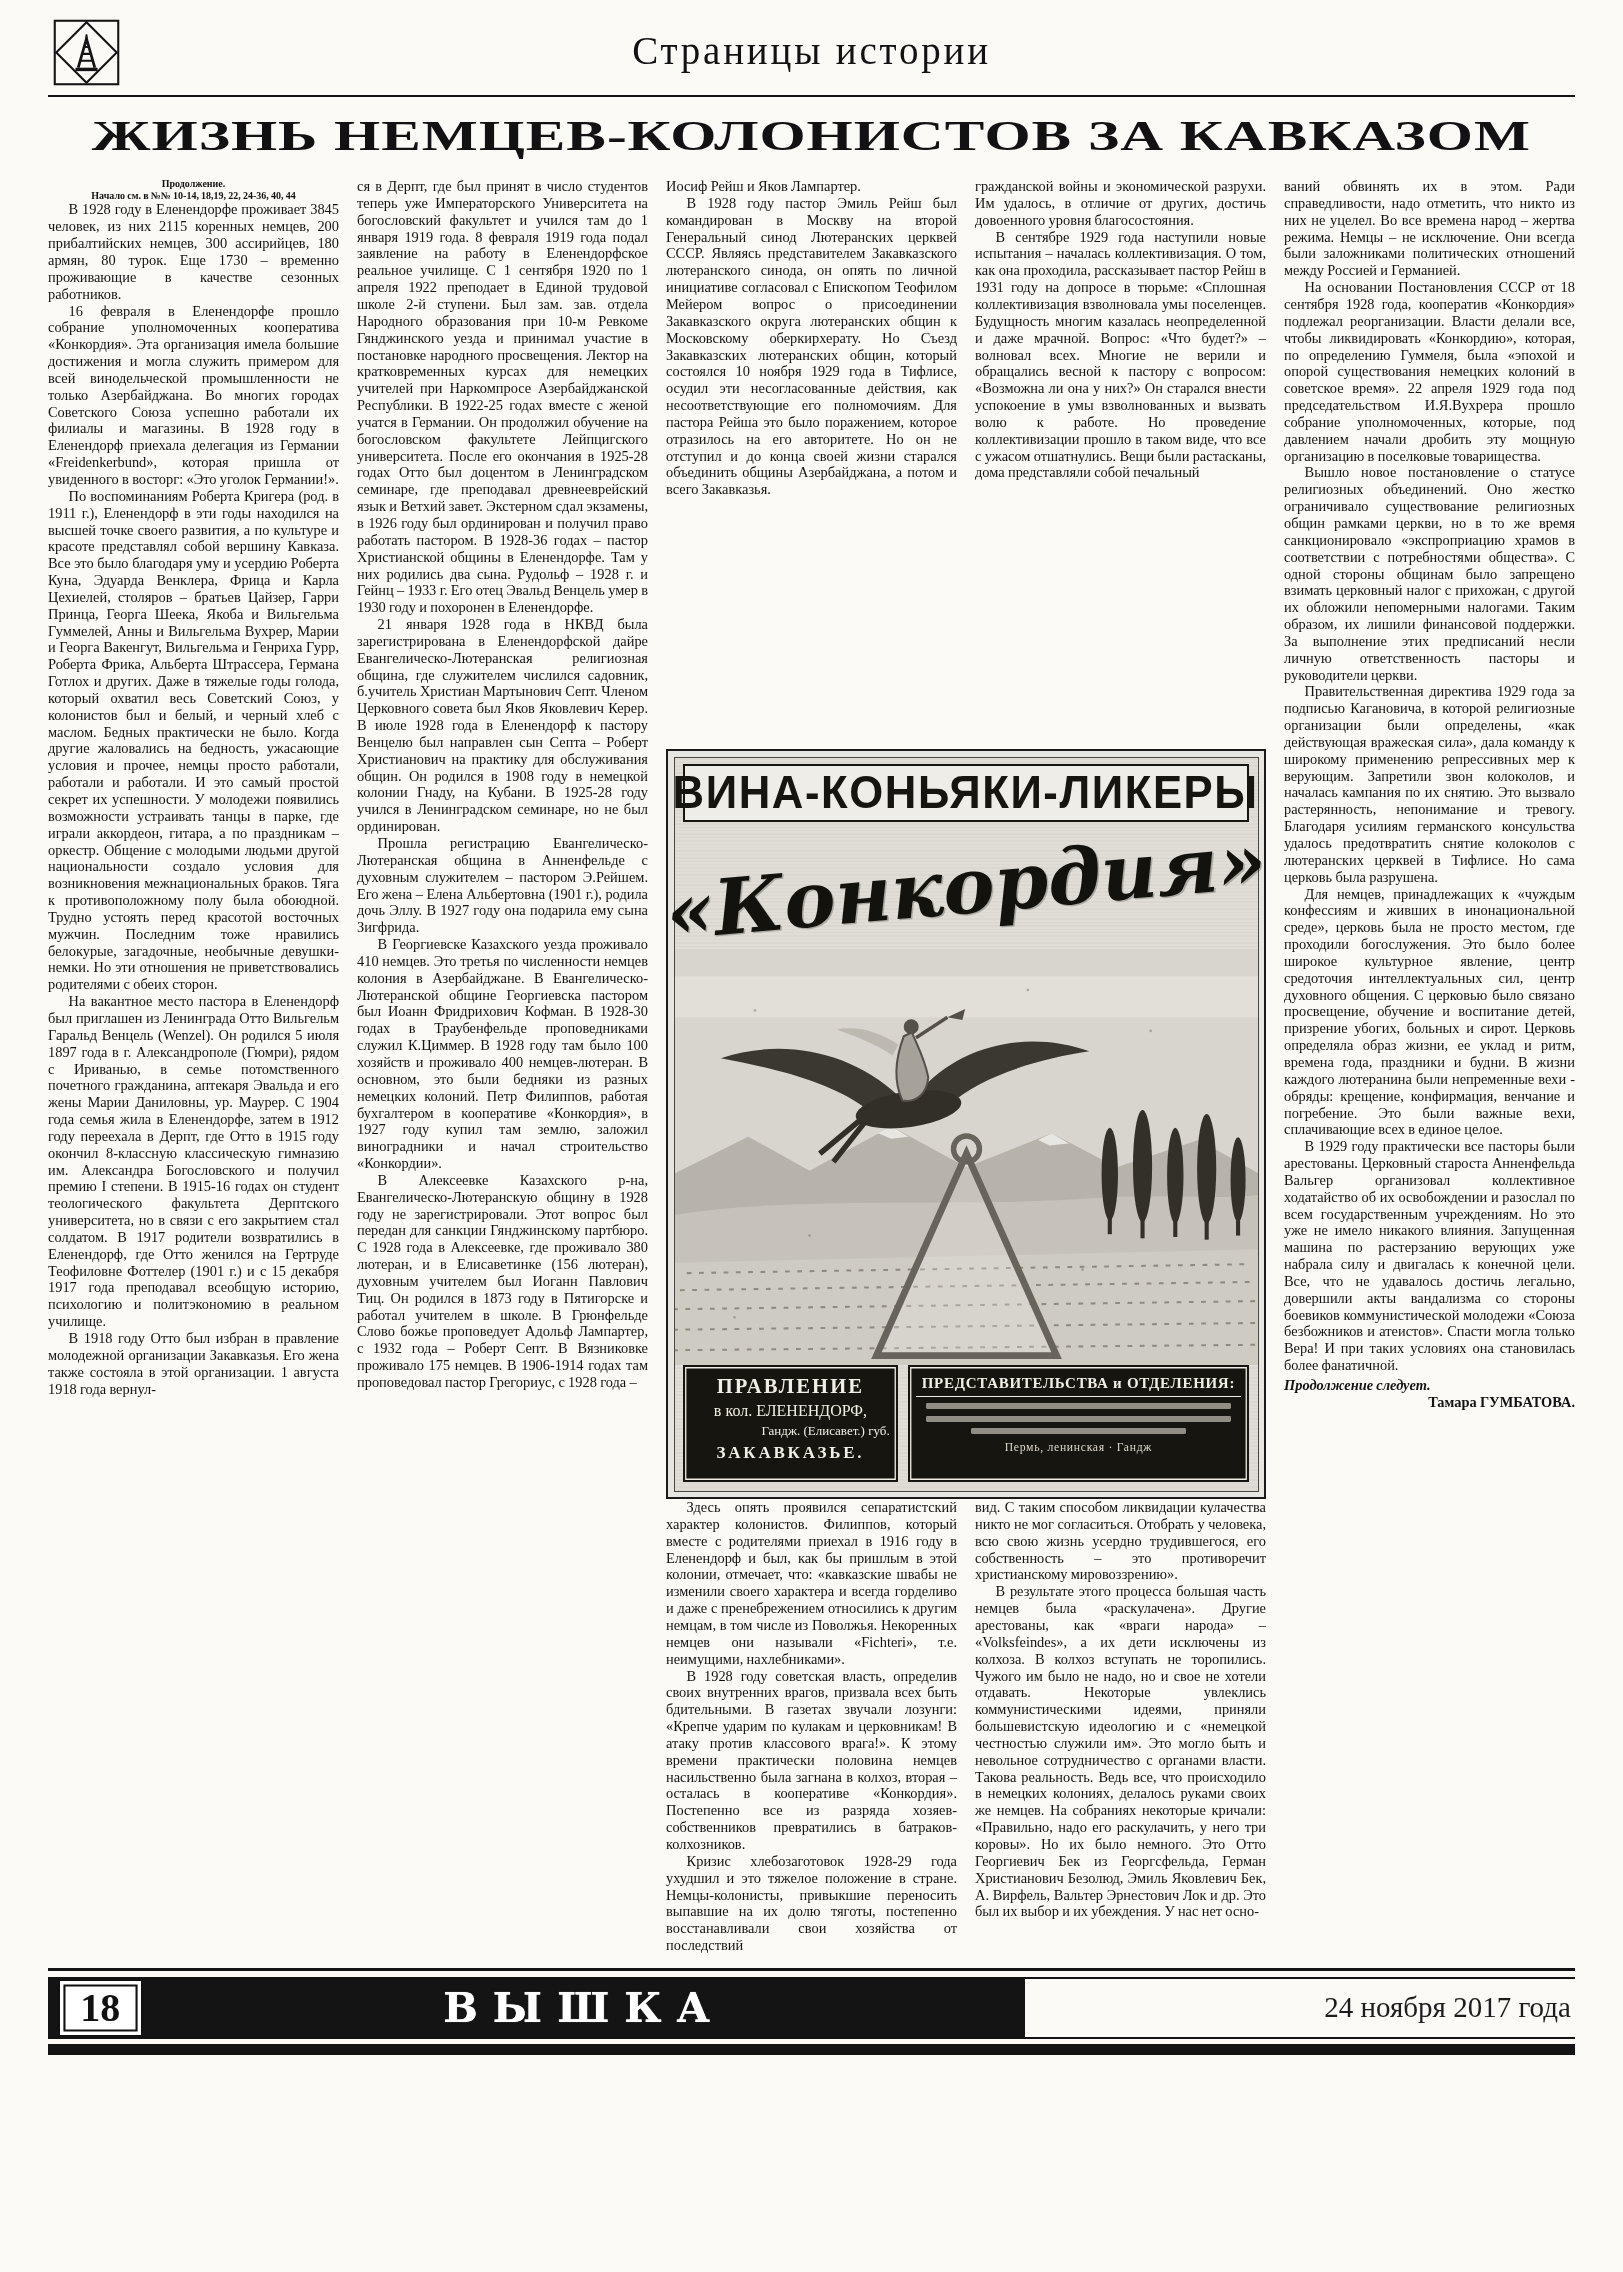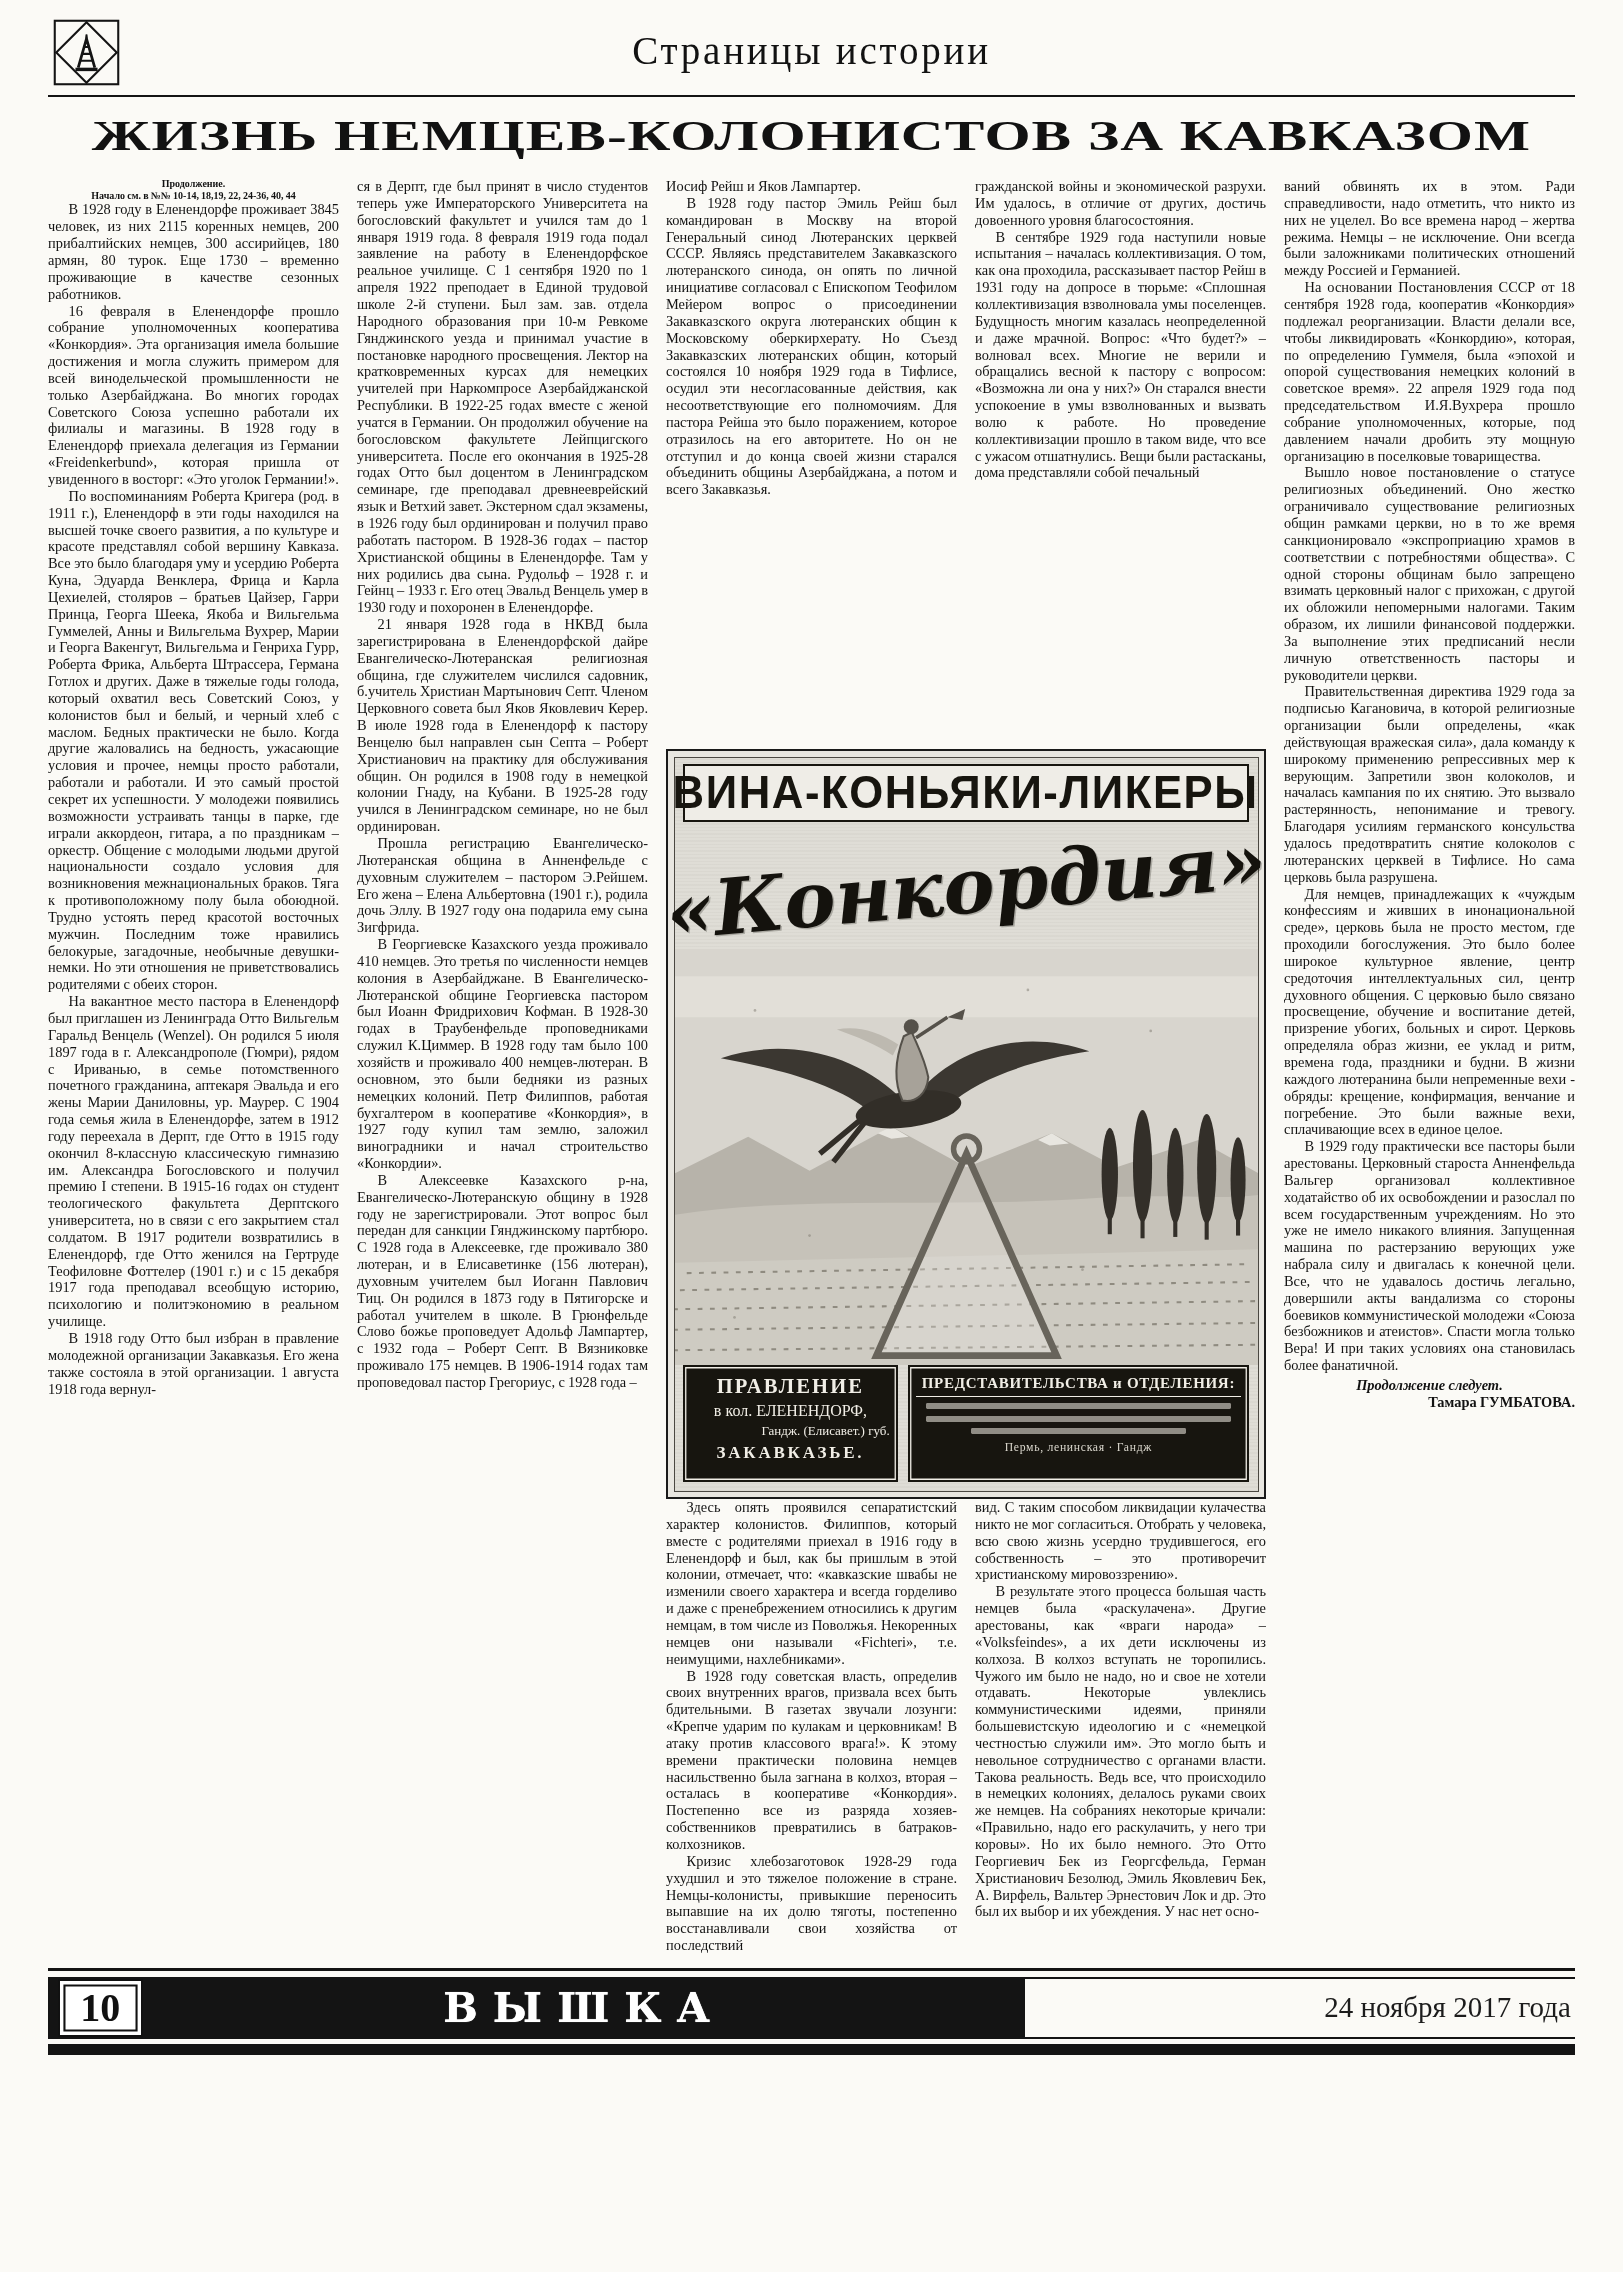--- a/index.html
+++ b/index.html
@@ -69,21 +69,21 @@
   .para{
     font-size:14.4px;
     line-height:1.17;
     text-align:justify;
     margin:0;
     text-indent:20.6px;
     word-spacing:-0.3px;
   }
   .para.note{font-weight:bold;text-align:center;text-indent:0;font-size:10px;}
   .para.cont{text-indent:0;}
-  .para.followup{font-weight:bold;font-style:italic;text-align:center;text-indent:0;margin-top:2.8px;}
+  .para.followup{font-weight:bold;font-style:italic;text-align:left;text-indent:0;margin-top:2.8px;}
   .para.author{font-weight:bold;text-align:right;text-indent:0;}
   
   .advert{
     grid-column:3/5;
     grid-row:2;
     box-sizing:border-box;
     height:750px;
     border:2.1px solid #1a1a1a;
     background:#e8e6e0;
     padding:5.5px;
@@ -352,21 +352,21 @@
         <p class="para">Для немцев, принадлежащих к «чуждым конфессиям и живших в инонациональной среде», церковь была не просто местом, где проходили богослужения. Это было более широкое культурное явление, центр средоточия интеллектуальных сил, центр духовного общения. С церковью было связано просвещение, обучение и воспитание детей, призрение убогих, больных и сирот. Церковь определяла образ жизни, ее уклад и ритм, времена года, праздники и будни. В жизни каждого лютеранина были непременные вехи - обряды: крещение, конфирмация, венчание и погребение. Это были важные вехи, сплачивающие всех в единое целое.</p>
         <p class="para">В 1929 году практически все пасторы были арестованы. Церковный староста Анненфельда Вальгер организовал коллективное ходатайство об их освобождении и разослал по всем государственным учреждениям. Но это уже не имело никакого влияния. Запущенная машина по растерзанию верующих уже набрала силу и двигалась к конечной цели. Все, что не удавалось достичь легально, довершили акты вандализма со стороны боевиков коммунистической молодежи «Союза безбожников и атеистов». Спасти могла только Вера! И при таких условиях она становилась более фанатичной.</p>
         <p class="para followup">Продолжение следует.</p>
         <p class="para author">Тамара ГУМБАТОВА.</p>
       </div>
   </div>
 
   <div class="footer-rule"></div>
   <div class="footer-bar">
     <div class="fb-black">
-      <div class="pageno">10</div>
+      <div class="pageno">18</div>
       <div class="vyshka">ВЫШКА</div>
     </div>
     <div class="fb-date">24 ноября 2017 года</div>
   </div>
   <div class="bottom-strip"></div>
 
 </div>
 
 
 </body></html>

